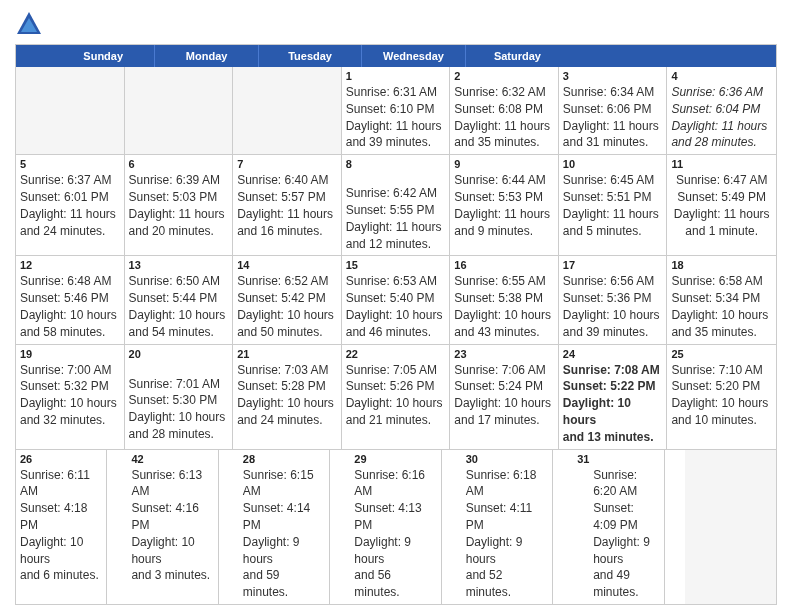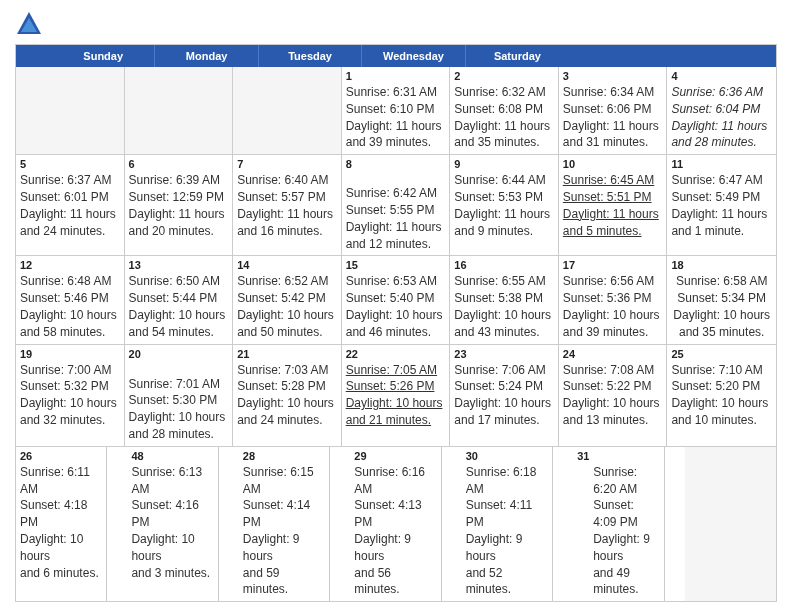--- a/index.html
+++ b/index.html
@@ -185,21 +185,21 @@
           <div class="cal-cell">
             <div class="day-num">5</div>
             <div class="day-info" style="white-space: pre-line;">Sunrise: 6:37 AM
 Sunset: 6:01 PM
 Daylight: 11 hours
 and 24 minutes.</div>
           </div>
           <div class="cal-cell">
             <div class="day-num">6</div>
             <div class="day-info" style="white-space: pre-line;">Sunrise: 6:39 AM
-Sunset: 12:59 PM
+Sunset: 5:03 PM
 Daylight: 11 hours
 and 20 minutes.</div>
           </div>
           <div class="cal-cell">
             <div class="day-num">7</div>
             <div class="day-info" style="white-space: pre-line;">Sunrise: 6:40 AM
 Sunset: 5:57 PM
 Daylight: 11 hours
 and 16 minutes.</div>
           </div>
@@ -212,28 +212,28 @@
           </div>
           <div class="cal-cell">
             <div class="day-num">9</div>
             <div class="day-info" style="white-space: pre-line;">Sunrise: 6:44 AM
 Sunset: 5:53 PM
 Daylight: 11 hours
 and 9 minutes.</div>
           </div>
           <div class="cal-cell">
             <div class="day-num">10</div>
-            <div class="day-info" style="white-space: pre-line; text-decoration: underline;">Sunrise: 6:45 AM
+            <div class="day-info" style="white-space: pre-line;">Sunrise: 6:45 AM
 Sunset: 5:51 PM
 Daylight: 11 hours
 and 5 minutes.</div>
           </div>
           <div class="cal-cell">
             <div class="day-num">11</div>
-            <div class="day-info" style="white-space: pre-line;">Sunrise: 6:47 AM
+            <div class="day-info" style="white-space: pre-line; text-align: center;">Sunrise: 6:47 AM
 Sunset: 5:49 PM
 Daylight: 11 hours
 and 1 minute.</div>
           </div>
         </div>
         <div class="cal-row">
           <div class="cal-cell">
             <div class="day-num">12</div>
             <div class="day-info" style="white-space: pre-line;">Sunrise: 6:48 AM
 Sunset: 5:46 PM
@@ -270,21 +270,21 @@
           </div>
           <div class="cal-cell">
             <div class="day-num">17</div>
             <div class="day-info" style="white-space: pre-line;">Sunrise: 6:56 AM
 Sunset: 5:36 PM
 Daylight: 10 hours
 and 39 minutes.</div>
           </div>
           <div class="cal-cell">
             <div class="day-num">18</div>
-            <div class="day-info" style="white-space: pre-line; text-align: center;">Sunrise: 6:58 AM
+            <div class="day-info" style="white-space: pre-line;">Sunrise: 6:58 AM
 Sunset: 5:34 PM
 Daylight: 10 hours
 and 35 minutes.</div>
           </div>
         </div>
         <div class="cal-row">
           <div class="cal-cell">
             <div class="day-num">19</div>
             <div class="day-info" style="white-space: pre-line;">Sunrise: 7:00 AM
 Sunset: 5:32 PM
@@ -300,35 +300,35 @@
           </div>
           <div class="cal-cell">
             <div class="day-num">21</div>
             <div class="day-info" style="white-space: pre-line;">Sunrise: 7:03 AM
 Sunset: 5:28 PM
 Daylight: 10 hours
 and 24 minutes.</div>
           </div>
           <div class="cal-cell">
             <div class="day-num">22</div>
-            <div class="day-info" style="white-space: pre-line; text-decoration: underline;">Sunrise: 7:05 AM
+            <div class="day-info" style="white-space: pre-line;">Sunrise: 7:05 AM
 Sunset: 5:26 PM
 Daylight: 10 hours
 and 21 minutes.</div>
           </div>
           <div class="cal-cell">
             <div class="day-num">23</div>
             <div class="day-info" style="white-space: pre-line;">Sunrise: 7:06 AM
 Sunset: 5:24 PM
 Daylight: 10 hours
 and 17 minutes.</div>
           </div>
           <div class="cal-cell">
             <div class="day-num">24</div>
-            <div class="day-info" style="white-space: pre-line;">Sunrise: 7:08 AM
+            <div class="day-info" style="white-space: pre-line; font-weight: bold;">Sunrise: 7:08 AM
 Sunset: 5:22 PM
 Daylight: 10 hours
 and 13 minutes.</div>
           </div>
           <div class="cal-cell">
             <div class="day-num">25</div>
             <div class="day-info" style="white-space: pre-line;">Sunrise: 7:10 AM
 Sunset: 5:20 PM
 Daylight: 10 hours
 and 10 minutes.</div>
@@ -336,21 +336,21 @@
         </div>
         <div class="cal-row">
           <div class="cal-cell">
             <div class="day-num">26</div>
             <div class="day-info" style="white-space: pre-line;">Sunrise: 6:11 AM
 Sunset: 4:18 PM
 Daylight: 10 hours
 and 6 minutes.</div>
           </div>
           <div class="cal-cell">
-            <div class="day-num">48</div>
+            <div class="day-num">42</div>
             <div class="day-info" style="white-space: pre-line;">Sunrise: 6:13 AM
 Sunset: 4:16 PM
 Daylight: 10 hours
 and 3 minutes.</div>
           </div>
           <div class="cal-cell">
             <div class="day-num">28</div>
             <div class="day-info" style="white-space: pre-line;">Sunrise: 6:15 AM
 Sunset: 4:14 PM
 Daylight: 9 hours

